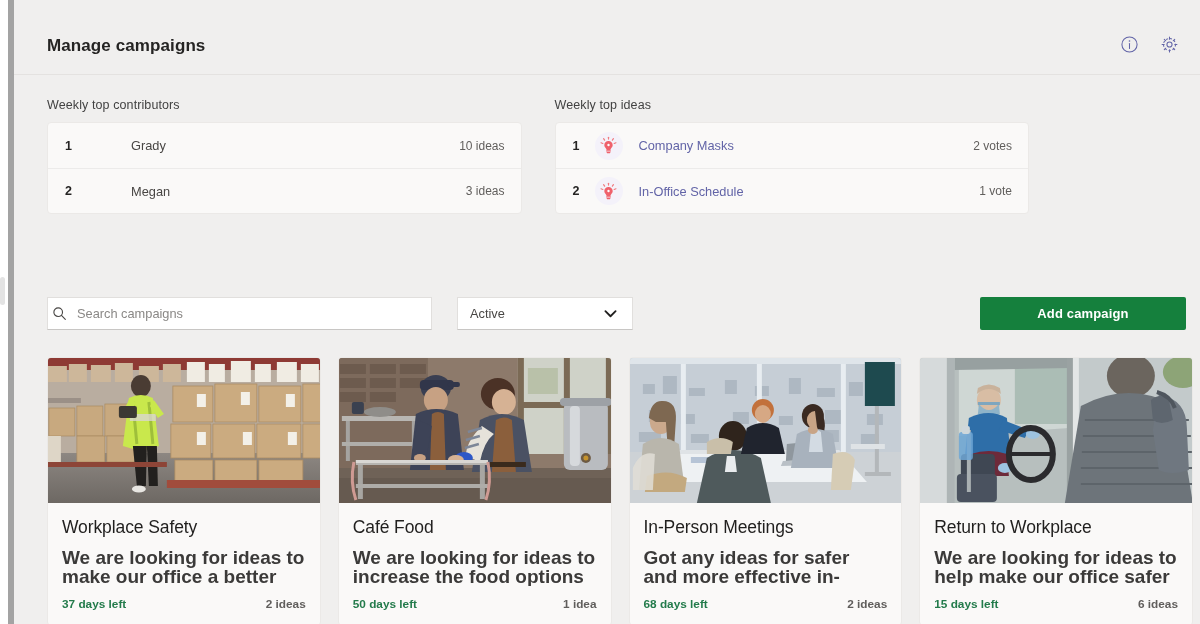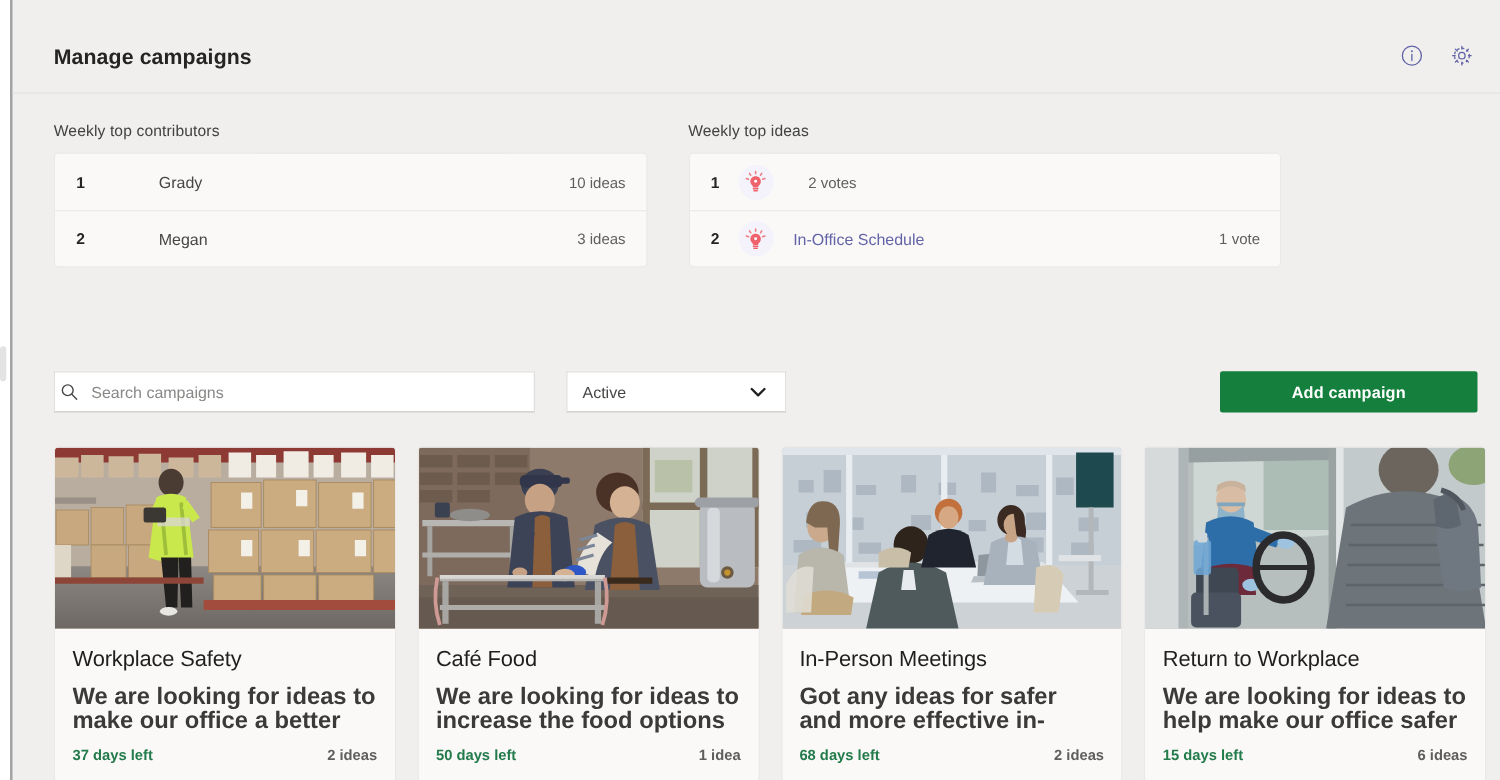--- a/index.html
+++ b/index.html
@@ -34,21 +34,21 @@
     background: #e3e3e3;
     border-radius: 3px;
   }
 
   .panel {
     position: absolute;
     left: 8px; top: 0;
     width: 1192px;
     height: 624px;
     background: #f0efee;
-    border-left: 2px solid #a3a3a3;
+    border-left: 6px solid #a3a3a3;
     overflow: hidden;
   }
 
   
   .header {
     position: relative;
     height: 75px;
     border-bottom: 1px solid #e4e2e0;
   }
   .header-title {
@@ -316,20 +316,21 @@
                     <line x1="18.2" y1="3.4" x2="16.9" y2="5.3"></line>
                     <line x1="2.6" y1="8.6" x2="4.8" y2="9.4"></line>
                     <line x1="21.4" y1="8.6" x2="19.2" y2="9.4"></line>
                   </g>
                   <path d="M12 6.3c-3.1 0-5.3 2.3-5.3 5.2 0 2.2 1.3 3.4 2.1 4.4.5.6.7 1.1.7 1.8h5c0-.7.2-1.2.7-1.8.8-1 2.1-2.2 2.1-4.4 0-2.9-2.2-5.2-5.3-5.2z" fill="#ef626c"></path>
                   <path d="M9.7 18.9h4.6M10.3 20.9h3.4" stroke="#ef626c" stroke-width="1.5" stroke-linecap="round"></path>
                   <circle cx="12" cy="11.3" r="1.5" fill="#ffffff"></circle>
                 </svg>
               </div>
             </div>
+            <div class="row-name link">Company Masks</div>
             <div class="row-count">2 votes</div>
           </div>
           <div class="list-row">
             <div class="rank" style="flex:0 0 22px;width:22px;">2</div>
             <div class="bulb-wrap">
               <div class="bulb">
                 <svg width="19" height="19" viewBox="0 0 24 24" fill="none">
                   <g stroke="#f07a7f" stroke-width="1.5" stroke-linecap="round">
                     <line x1="12" y1="1.6" x2="12" y2="3.9"></line>
                     <line x1="5.8" y1="3.4" x2="7.1" y2="5.3"></line>

